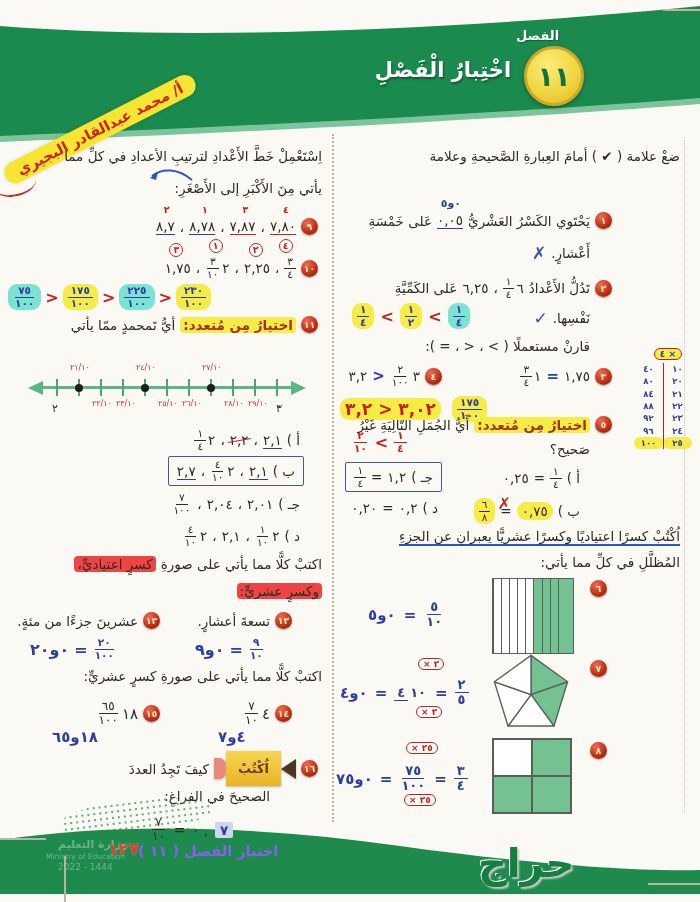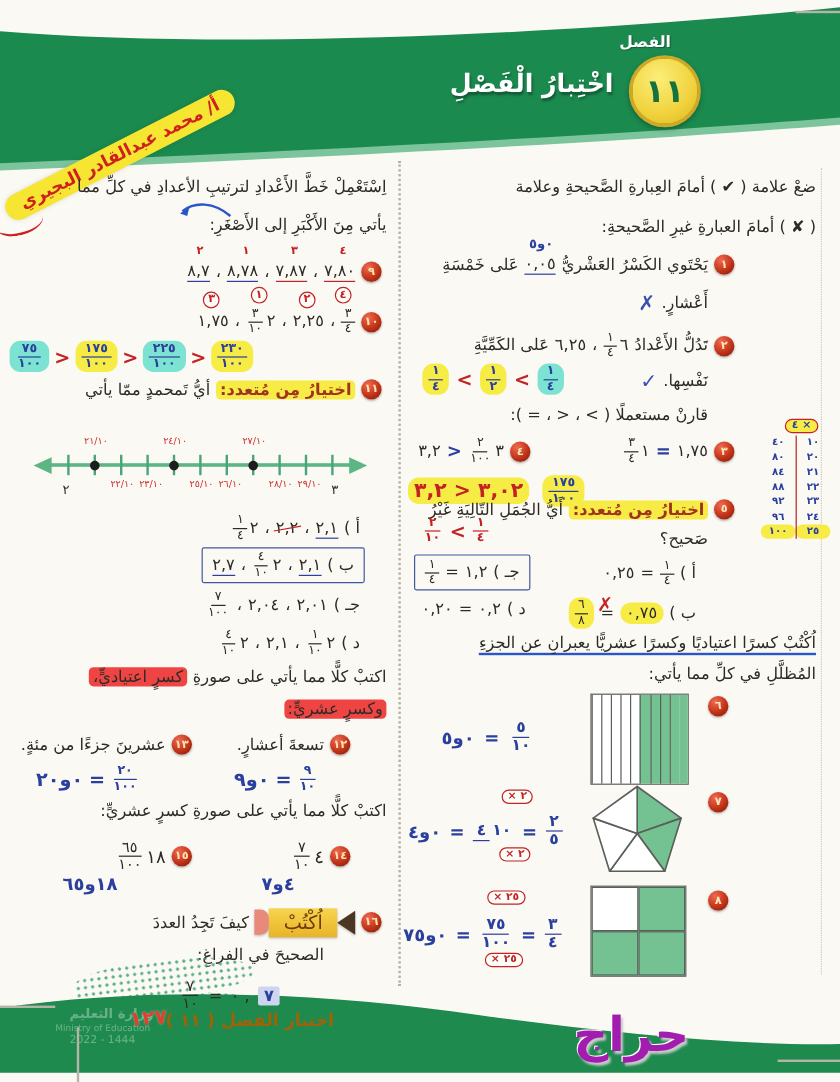--- a/index.html
+++ b/index.html
@@ -67,22 +67,22 @@
   .nl-arrow.left  { left:0;  border-right:15px solid #5cb585; }
   .nl-arrow.right { right:0; border-left:15px solid #5cb585; }
   .tick { position:absolute; top:11px; width:1.6px; height:17px; background:#4ba477; }
   .nl-dot { position:absolute; top:15.5px; width:8px; height:8px; border-radius:50%; background:#1d1d1d; }
   .nl-lab { position:absolute; top:34px; font-size:11px; color:#2e2b26; }
   .nl-red { position:absolute; font-size:8px; color:#c33; line-height:1; }
 
   
   .pencil { display:inline-flex; align-items:center; height:21px; filter:drop-shadow(0 1px 1px rgba(0,0,0,.25)); }
   .p-tip { width:0; height:0; border-top:10.5px solid transparent; border-bottom:10.5px solid transparent; border-right:15px solid #4a3623; }
-  .p-body { background:linear-gradient(#f8d44e,#e8b428); color:#6b3c0c; font-weight:normal; font-size:16px;
-            height:24px; display:flex; align-items:center; padding:0 12px; }
+  .p-body { background:linear-gradient(#f8d44e,#e8b428); color:#6b3c0c; font-weight:bold; font-size:13px;
+            height:35px; display:flex; align-items:center; padding:0 12px; }
   .p-eraser { width:12px; height:21px; background:#e8897b; border-radius:0 7px 7px 0; }
 
   
   svg.band { position:absolute; left:0; top:0; }
   .badge { position:absolute; left:524px; top:46px; width:60px; height:60px; border-radius:50%;
     background:radial-gradient(circle at 40% 30%, #fcee7a, #f0d23c 60%, #ddb822);
     border:3px solid #cda928; display:flex; align-items:center; justify-content:center;
     box-shadow:0 2px 4px rgba(0,0,0,.3); }
   .badge span { color:#15713d; font-size:27px; font-weight:bold; }
   .hdr-title { position:absolute; left:368px; top:58px; width:150px; text-align:center;
@@ -102,25 +102,25 @@
     background-image:radial-gradient(#3fa173 1.1px, transparent 1.4px); background-size:6px 6px; opacity:.85; }
 
   .mtable { position:absolute; left:634px; top:342px; width:58px; direction:rtl; }
   .mtable .hdrchip { display:inline-block; border:1.4px solid #c32222; background:#f7ec45;
     color:#2b3f9e; font-size:9px; font-weight:bold; border-radius:6px; padding:0 5px; margin-right:10px; }
   .mtable .grid { display:grid; grid-template-columns:1fr 1fr; margin-top:2px; position:relative; }
   .mtable .grid::before { content:""; position:absolute; left:50%; top:0; bottom:0; border-left:1.6px solid #b02525; }
   .mtable .grid span { font-size:8.5px; color:#2b3f9e; font-weight:bold; text-align:center; line-height:1.45; }
   .mtable .grid span.hlrow { background:#f7ec45; border-radius:6px; }
 
-  .footer-label { position:absolute; left:138px; top:843px; color:#a16207; font-size:14.5px; font-weight:bold; }
+  .footer-label { position:absolute; left:138px; top:843px; color:#8b5cf6; font-size:14.5px; font-weight:bold; }
   .footer-page { position:absolute; left:108px; top:839px; color:#e2402c; font-size:17px; font-weight:bold;
     transform:rotate(-4deg); text-shadow:0 0 2px rgba(255,255,255,.4); }
   .fmin { position:absolute; color:#ffffff; opacity:.33; }
-  .haraj { position:absolute; left:478px; top:840px; font-size:40px; font-weight:bold; color:#a21caf;
+  .haraj { position:absolute; left:478px; top:840px; font-size:40px; font-weight:bold; color:#15803d;
     letter-spacing:6px; text-shadow:-1px -1px 0 #fff, 2px 2px 2px #c9c9c9; }
   .artifact { position:absolute; background:#b8b3a8; }
 </style>
 </head>
 <body>
 
 <div id="page">
 
   <svg class="band" width="700" height="150" viewBox="0 0 700 150">
     <path d="M0,30 C200,46 480,32 700,10 L700,104 C520,118 260,132 0,142 Z" fill="#7cc49b"></path>
@@ -132,23 +132,20 @@
   </div>
   <div class="hdr-title">اخْتِبارُ الْفَصْلِ</div>
 
   <div class="teacher">أ/ محمد عبدالقادر البجيري</div>
 
   <div class="divider"></div>
   <div class="margin-dots"></div>
 
   <div class="row t" style="right:20px; top:148px;">
     <span>ضعْ علامة ( ✔ ) أمامَ العِبارةِ الصَّحيحةِ وعلامة</span>
-  </div>
-  <div class="row t" style="right:20px; top:181px;">
-    <span>( ✘ ) أمامَ العبارةِ غيرِ الصَّحيحةِ:</span>
   </div>
 
   <div class="row t" style="right:88px; top:212px;">
     <span class="qnum">١</span>
     <span>يَحْتَوي الكَسْرُ العَشْريُّ</span>
     <span class="relbox uln">
       <span>٠,٠٥</span>
       <span class="hw-above hw ltr">٠و٥</span>
     </span>
     <span>عَلى خَمْسَةِ</span>

